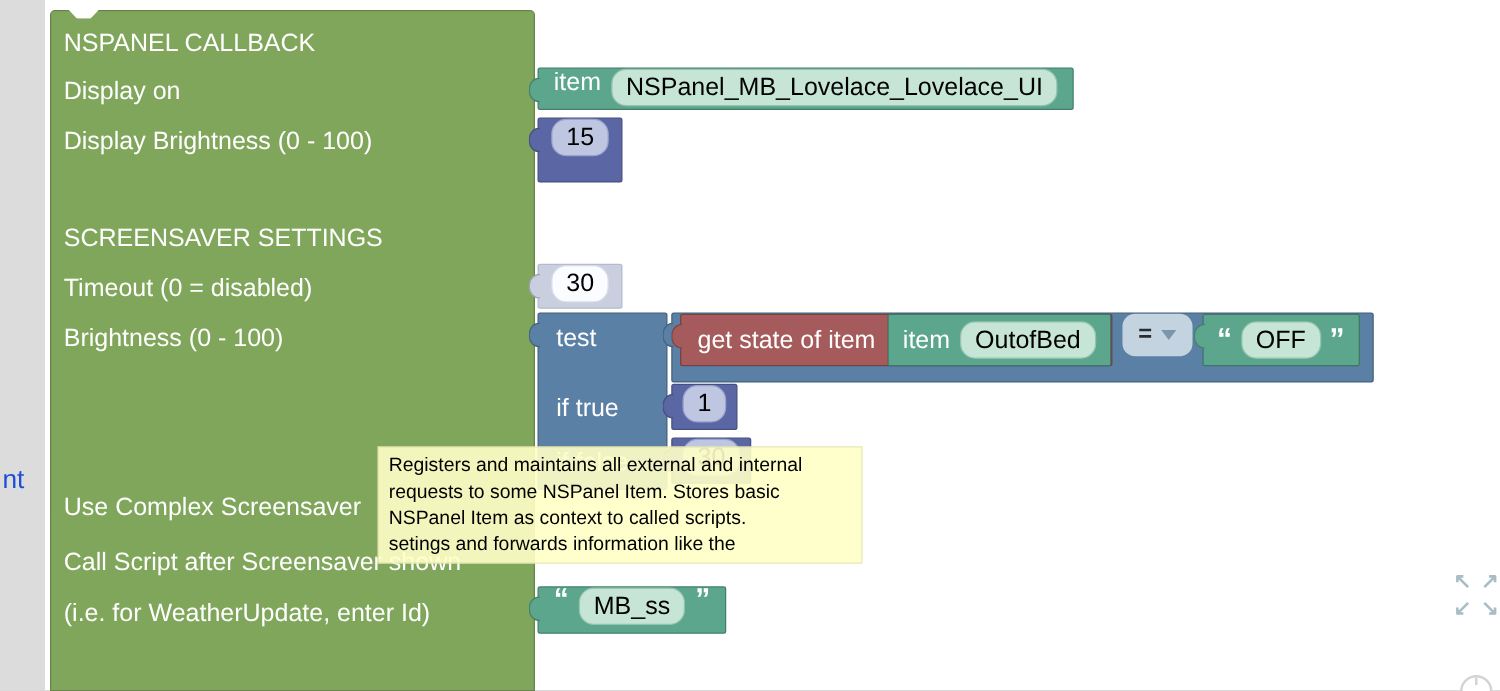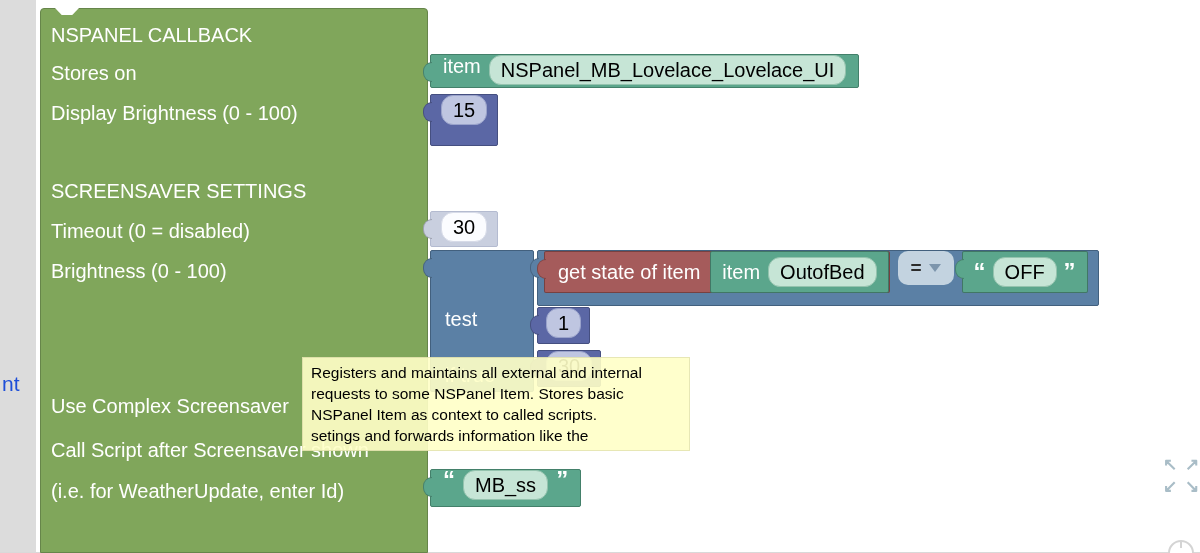--- a/index.html
+++ b/index.html
@@ -40,21 +40,21 @@
            color:#000; padding:2px 11px; font-size:20px; line-height:24px; white-space:nowrap; }
   .field.lav { background:#bfc6e1; border-color:#9aa3cb; }
   .field.white { background:#fbfcff; border-color:#d7dbe8; }
   .quote { color:#fff; font-size:24px; font-weight:bold; line-height:20px; }
 
   
   .item-block { left:430px; top:54px; height:34px; padding:0 12px; }
   .num15 { left:430px; top:94px; height:52px; padding:0 10px; }
   .num20 { left:430px; top:211px; height:36px; padding:0 10px; }
   .ternary { left:430px; top:250px; width:104px; height:142px; display:block; }
-  .ternary .blk-label { left:14px;margin-top:48px; }
+  .ternary .blk-label { left:14px; }
   .compare { left:537px; top:250px; height:56px; padding:0 10px 10px 6px; }
   .getstate { height:42px; padding-left:13px; display:flex; align-items:center; gap:10px;
               position:relative; border:1px solid rgba(0,0,0,0.28); border-radius:2px; }
   .inner-item { height:42px; padding:0 11px; display:flex; align-items:center; gap:8px;
                 position:relative; border:1px solid rgba(0,0,0,0.28); border-radius:2px; }
   .dropdown { width:56px; height:34px; background:#c3d3e0; border-radius:10px;
               display:flex; align-items:center; justify-content:center; gap:7px;
               color:#2b2b2b; font-weight:bold; font-size:19px; }
   .dd-arrow { width:0; height:0; border-left:6px solid transparent;
               border-right:6px solid transparent; border-top:8px solid #7d95ac; }
@@ -81,21 +81,21 @@
 </head>
 <body>
 
 <div class="abs flyout-strip"></div>
 <div class="abs flyout-text">nt</div>
 <div class="abs bottom-hairline"></div>
 
 <div class="abs main-block">
   <div class="notch"></div>
   <div class="blk-label" style="top:14px">NSPANEL CALLBACK</div>
-  <div class="blk-label" style="top:52px">Stores on</div>
+  <div class="blk-label" style="top:52px">Display on</div>
   <div class="blk-label" style="top:92px">Display Brightness (0 - 100)</div>
   <div class="blk-label" style="top:170px">SCREENSAVER SETTINGS</div>
   <div class="blk-label" style="top:210px">Timeout (0 = disabled)</div>
   <div class="blk-label" style="top:250px">Brightness (0 - 100)</div>
   <div class="blk-label" style="top:385px">Use Complex Screensaver</div>
   <div class="blk-label" style="top:429px">Call Script after Screensaver shown</div>
   <div class="blk-label" style="top:470px">(i.e. for WeatherUpdate, enter Id)</div>
 </div>
 
 <div class="block teal item-block">

